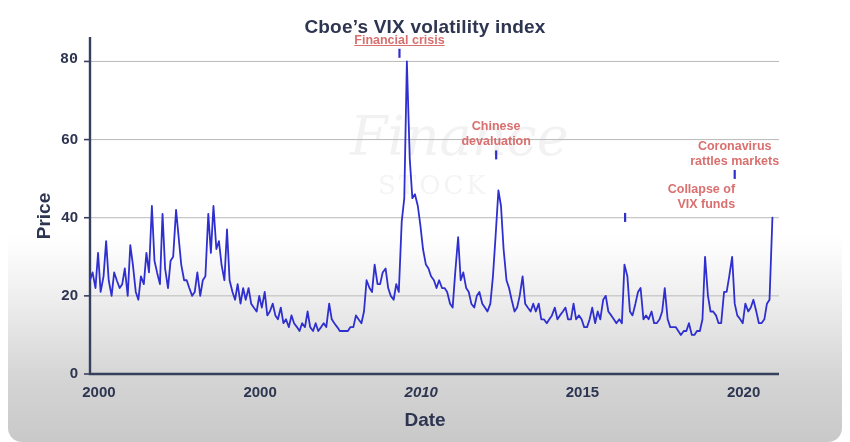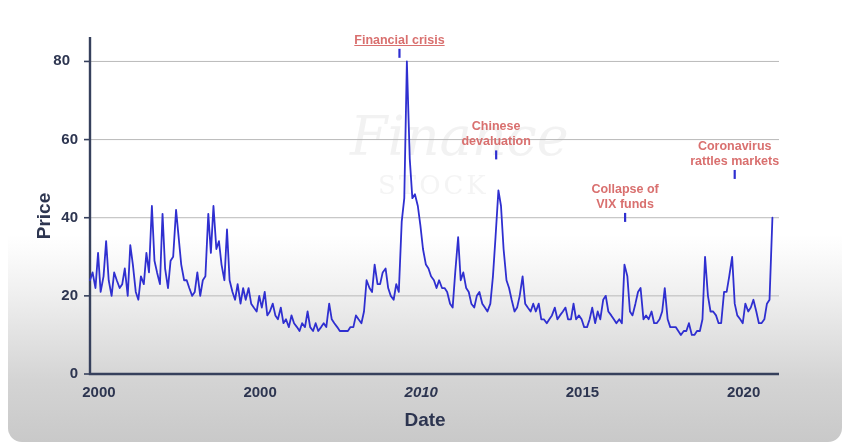--- a/index.html
+++ b/index.html
@@ -94,20 +94,21 @@
 <body>
 
 <div id="stage">
   <div id="card"></div>
 
   <div id="chartwrap">
 
     <div class="wm">Finance</div>
     <div class="wm2">STOCK</div>
 
+    <div class="title">Cboe’s VIX volatility index</div>
     <div class="ylabel">Price</div>
     <div class="xlabel">Date</div>
 
     <svg id="plot" width="850" height="442">
         <line x1="90" x2="779" y1="295.8604651162791" y2="295.8604651162791" stroke="#b9b9b9" stroke-width="1"></line>
         <line x1="90" x2="779" y1="217.72093023255815" y2="217.72093023255815" stroke="#b9b9b9" stroke-width="1"></line>
         <line x1="90" x2="779" y1="139.5813953488372" y2="139.5813953488372" stroke="#b9b9b9" stroke-width="1"></line>
         <line x1="90" x2="779" y1="61.44186046511629" y2="61.44186046511629" stroke="#b9b9b9" stroke-width="1"></line>
         <path d="M 90 37 L 90 374 L 779 374" fill="none" stroke="#36405c" stroke-width="2.4"></path>
         <line x1="84" x2="90" y1="374" y2="374" stroke="#36405c" stroke-width="1.6"></line>
@@ -120,32 +121,32 @@
         <line x1="496.16470588235" x2="496.16470588235" y1="150.3953488372093" y2="159.3953488372093" stroke="#2f2fd0" stroke-width="2.2"></line>
         <line x1="625.1058823529382" x2="625.1058823529382" y1="212.90697674418607" y2="221.90697674418607" stroke="#2f2fd0" stroke-width="2.2"></line>
         <line x1="734.7058823529412" x2="734.7058823529412" y1="169.93023255813955" y2="178.93023255813955" stroke="#2f2fd0" stroke-width="2.2"></line>
       </svg>
 
     <div id="yticks">
         <div class="ytick" style="left: 32px; top: 364px;">0</div>
         <div class="ytick" style="left: 32px; top: 285.86px;">20</div>
         <div class="ytick" style="left: 32px; top: 207.721px;">40</div>
         <div class="ytick" style="left: 32px; top: 129.581px;">60</div>
-        <div class="ytick" style="left: 24px; top: 51.4419px;">80</div>
+        <div class="ytick" style="left: 32px; top: 51.4419px; font-family: Liberation Mono, monospace;">80</div>
       </div>
     <div id="xticks">
         <div class="xtick" style="left: 82.2353px; top: 383px;">2000</div>
         <div class="xtick" style="left: 243.412px; top: 383px;">2000</div>
         <div class="xtick" style="left: 404.588px; top: 383px; font-style: italic;">2010</div>
         <div class="xtick" style="left: 565.765px; top: 383px;">2015</div>
         <div class="xtick" style="left: 726.941px; top: 383px;">2020</div>
       </div>
     <div id="annots">
         <div class="annot" style="color: rgb(217, 112, 111); left: 289.459px; top: 32.814px; width: 220px; text-align: center; text-decoration: underline;">Financial crisis</div>
         <div class="annot" style="color: rgb(217, 112, 111); left: 386.165px; top: 119.395px; width: 220px; text-align: center;">Chinese
 devaluation</div>
-        <div class="annot" style="color: rgb(217, 112, 111); left: 515.106px; top: 181.907px; width: 220px; text-align: center;">Collapse of
+        <div class="annot" style="color: rgb(217, 112, 111); left: 515.106px; top: 181.907px; width: 220px; text-align: right;">Collapse of
 VIX funds</div>
         <div class="annot" style="color: rgb(217, 112, 111); left: 624.706px; top: 138.93px; width: 220px; text-align: center;">Coronavirus
 rattles markets</div>
       </div>
   </div>
 </div>
 
 </body></html>

